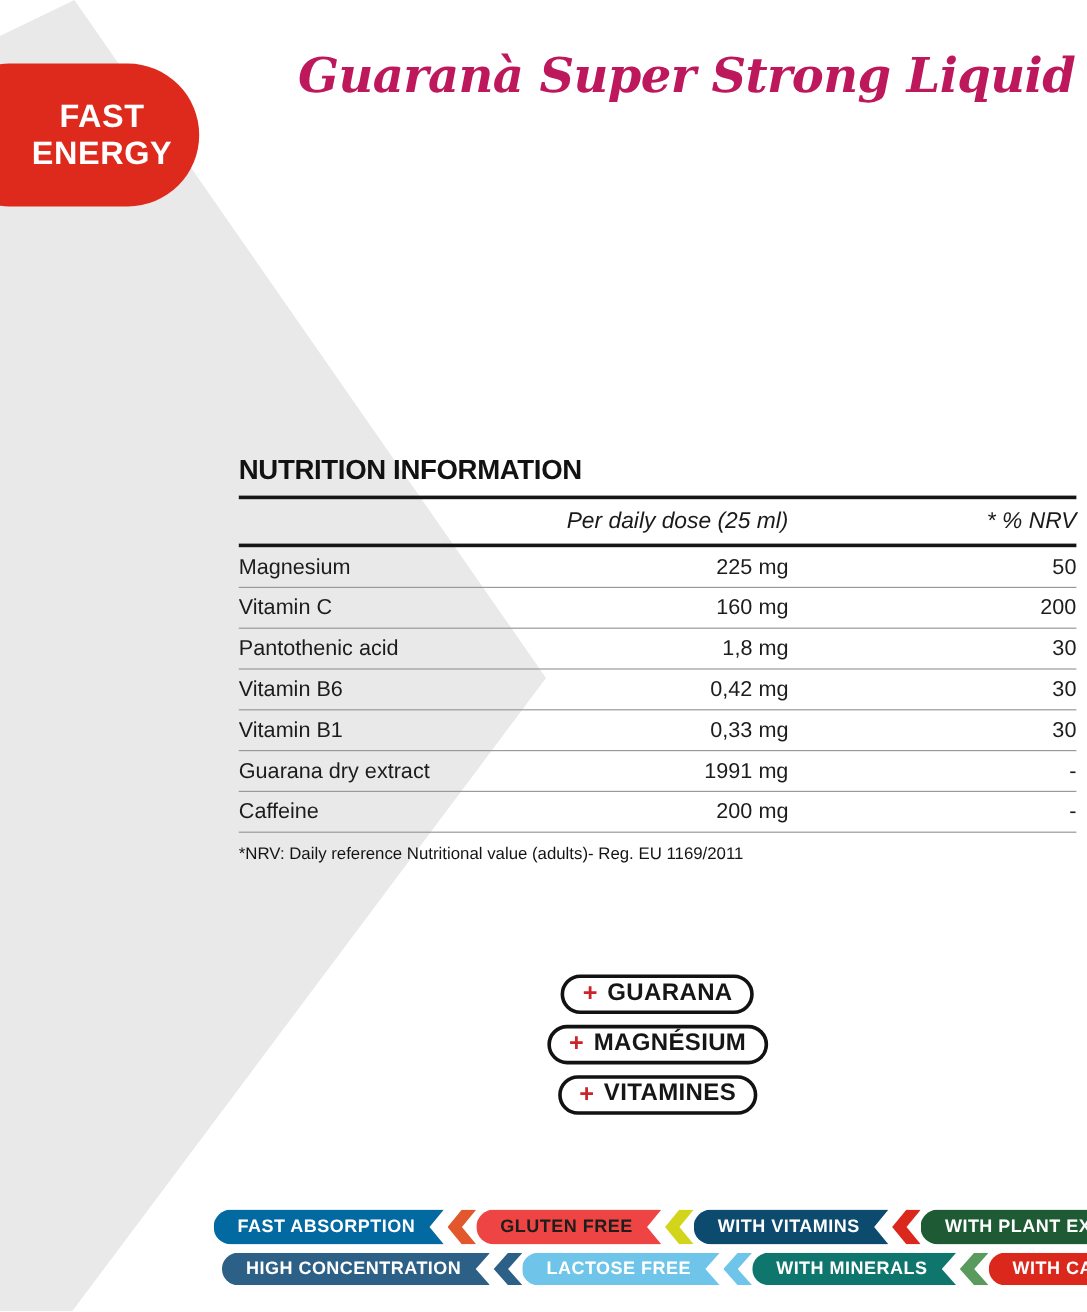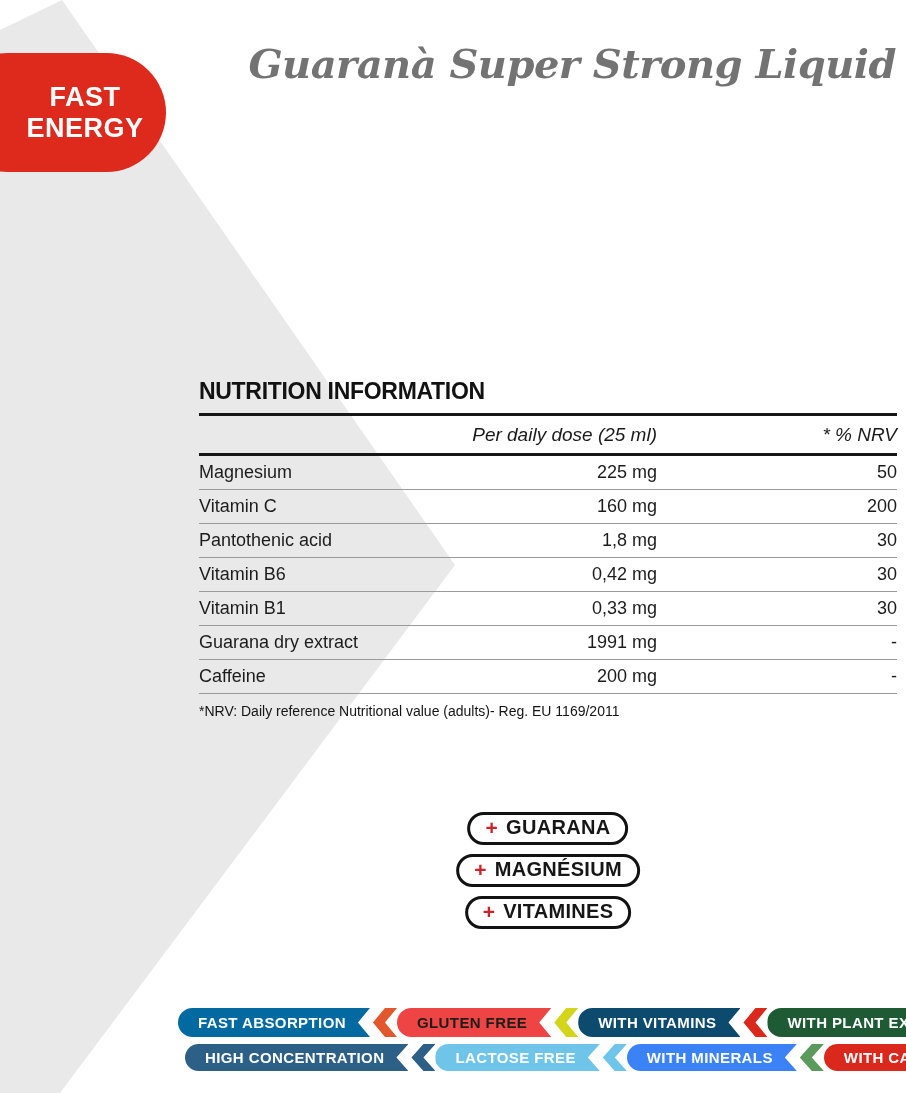--- a/index.html
+++ b/index.html
@@ -60,21 +60,21 @@
 
   <div class="wedge" style="background-color: rgb(233, 233, 233);"></div>
 
   <div class="energy-badge" style="background-color: rgb(221, 42, 29);">
     <div class="energy-text">
       <span>FAST</span>
       <span>ENERGY</span>
     </div>
   </div>
 
-  <h1 class="title" style="color: #737373;">Guaranà Super Strong Liquid</h1>
+  <h1 class="title" style="color: #be185d;">Guaranà Super Strong Liquid</h1>
 
   <section class="table-wrap">
     <h2>NUTRITION INFORMATION</h2>
     <div class="thick"></div>
     <div class="grid hdr-row">
       <div class="c1"></div>
       <div class="c2">Per daily dose (25 ml)</div>
       <div class="c3">* % NRV</div>
     </div>
     <div class="thick"></div>
@@ -167,21 +167,21 @@
       </div>
       <div class="rc" style="background-color: rgb(45, 96, 134);"></div>
     </div>
     <div class="ribbon">
       <div class="rb" style="background-color: rgb(110, 197, 233);">
         <span style="color: rgb(255, 255, 255);">LACTOSE FREE</span>
       </div>
       <div class="rc" style="background-color: rgb(110, 197, 233);"></div>
     </div>
     <div class="ribbon">
-      <div class="rb" style="background-color: #3b82f6;">
+      <div class="rb" style="background-color: #0f766e;">
         <span style="color: rgb(255, 255, 255);">WITH MINERALS</span>
       </div>
       <div class="rc" style="background-color: rgb(90, 155, 93);"></div>
     </div>
     <div class="ribbon">
       <div class="rb" style="background-color: rgb(218, 41, 28);">
         <span style="color: rgb(255, 255, 255);">WITH CAFFEINE</span>
       </div>
 
     </div>

